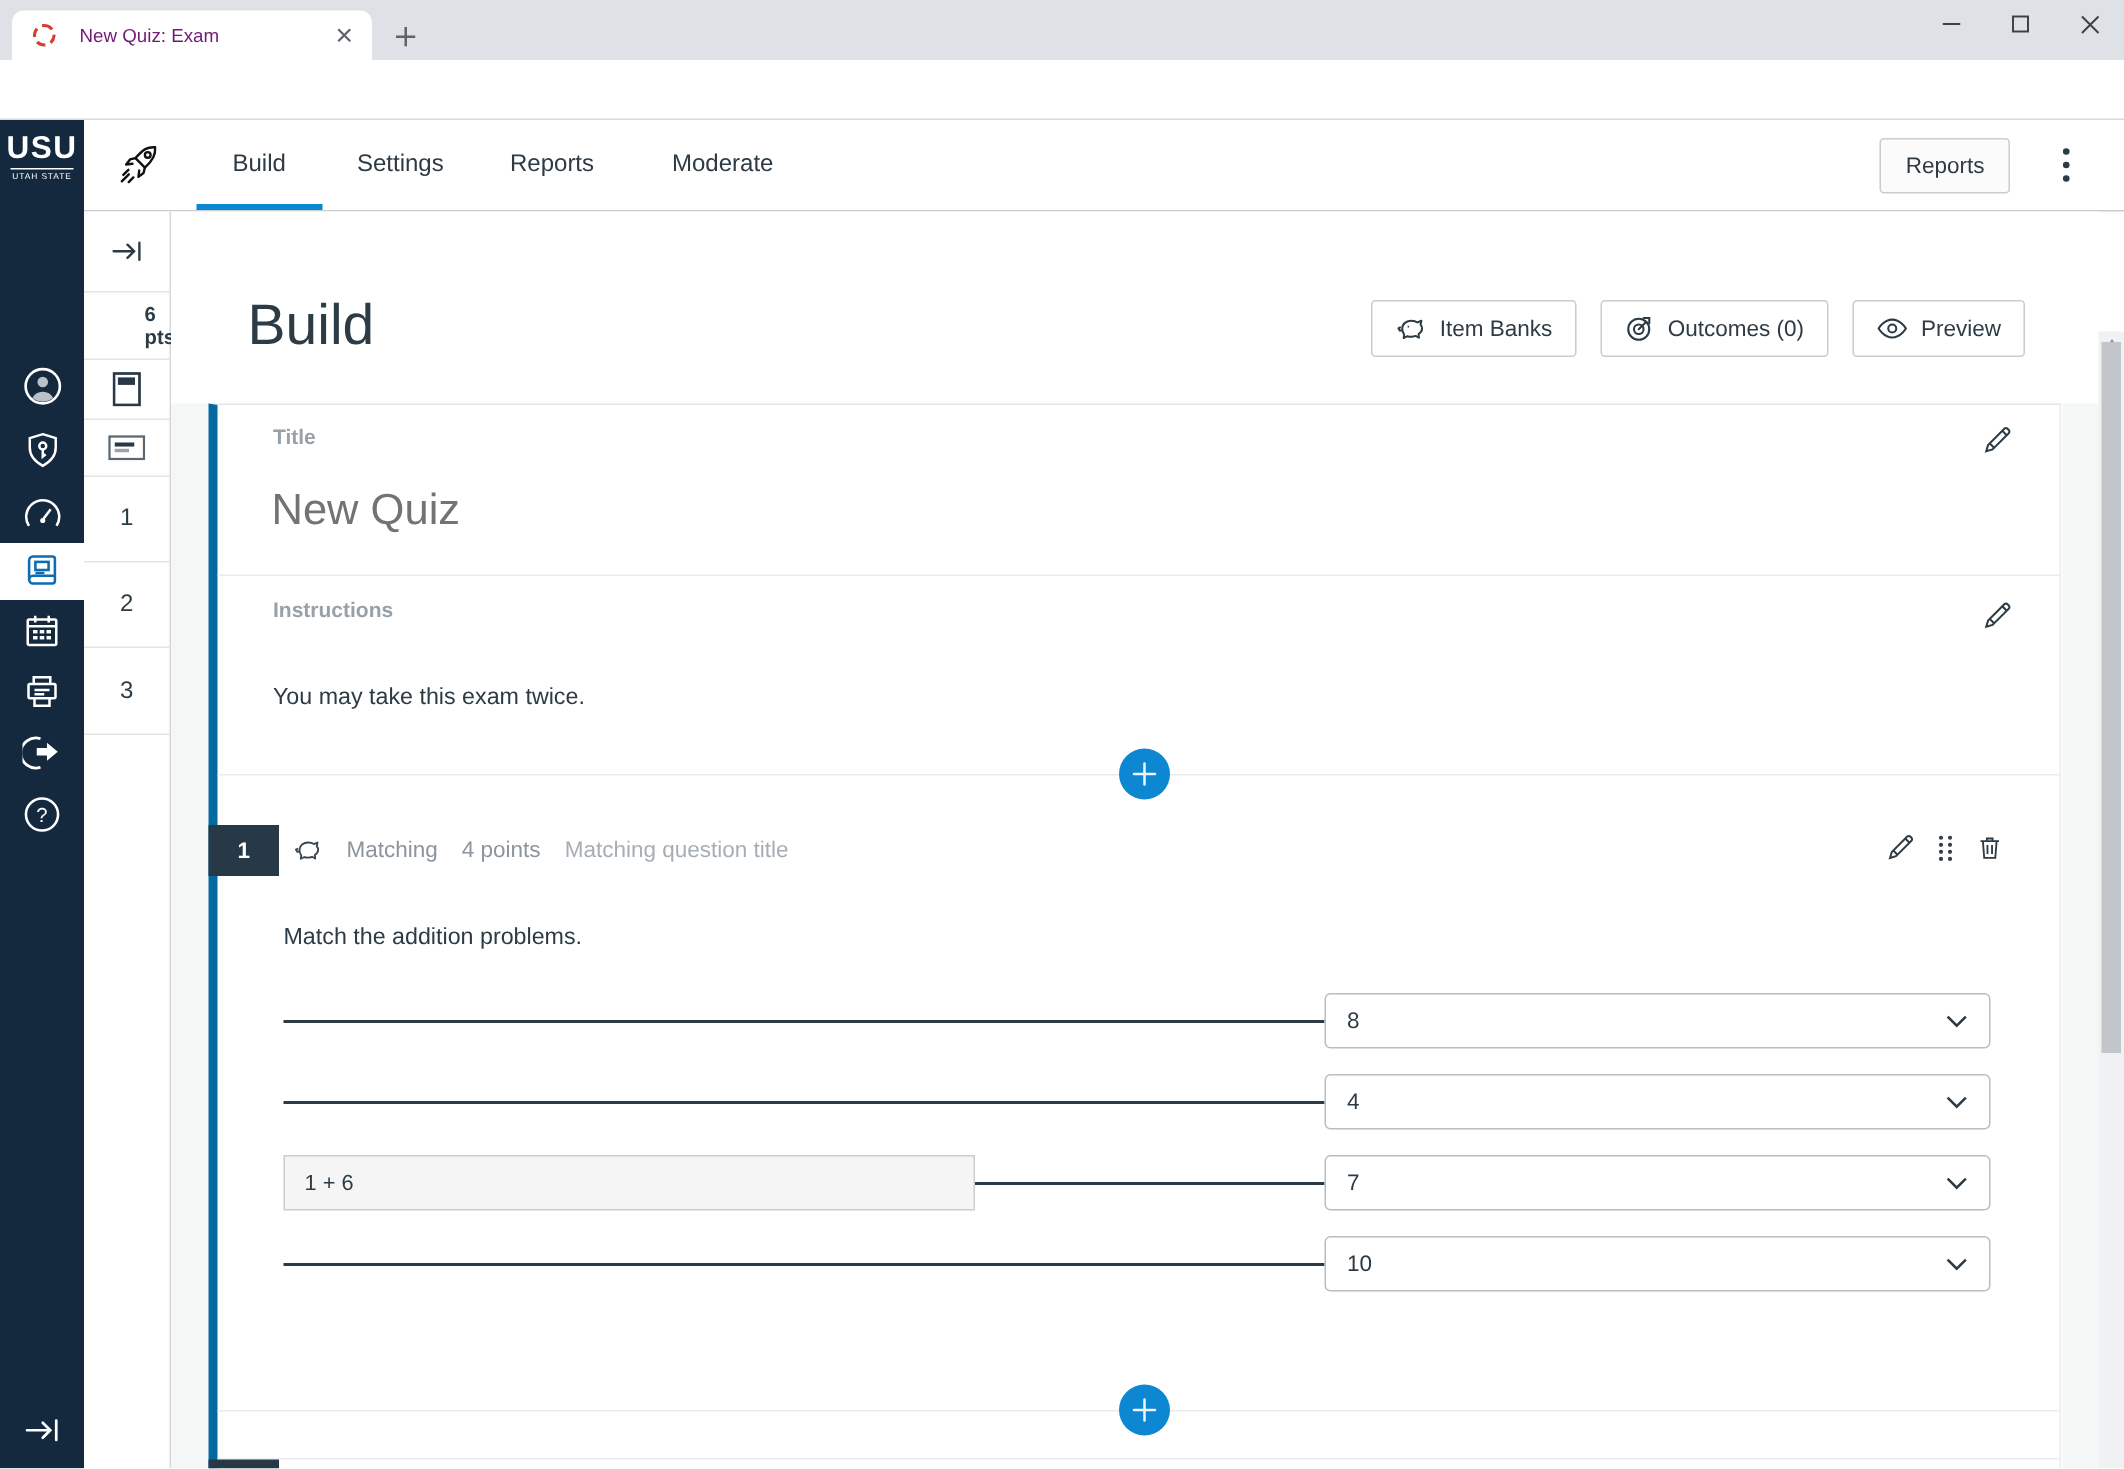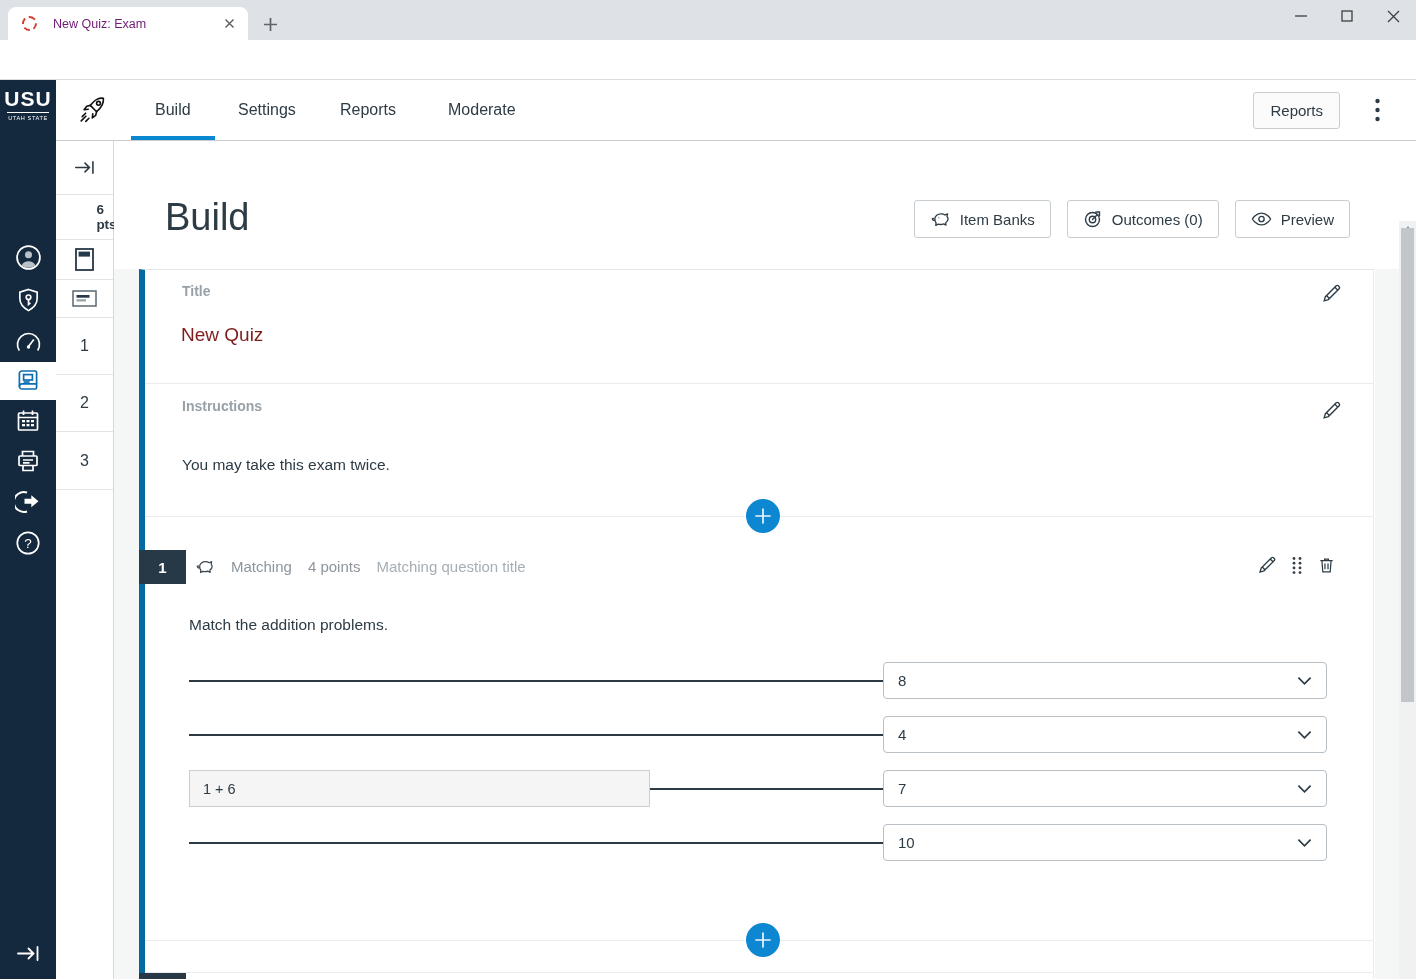--- a/index.html
+++ b/index.html
@@ -66,21 +66,21 @@
   .gutter.right { left:1261px; width:24px; }
   .page-heading { position:absolute; left:51px; top:55px; font-size:38px; font-weight:400; color:#2d3b45; }
   .toolbar-row { position:absolute; right:49px; top:59px; display:flex; gap:16px; }
   .tb-btn { height:38px; padding:0 15px; background:#fff; border:1px solid #c7cdd1; border-radius:3px;
             display:flex; align-items:center; gap:9px; font-size:15px; color:#2d3b45; }
 
   
   .card { position:absolute; left:25px; top:128px; width:1235px; height:710px; background:#fff;
           border-top:1px solid #e3e6e8; border-left:6px solid #0369a1; border-right:1px solid #e9ebed; }
   .sec-label { position:absolute; left:37px; font-size:14px; font-weight:bold; color:#98a1a8; }
-  .title-value { position:absolute; left:36px; top:54px; font-size:19px; color:#7f1d1d; }
+  .title-value { position:absolute; left:36px; top:54px; font-size:29px; color:#737373; }
   .instr-value { position:absolute; left:37px; top:186px; font-size:15.5px; color:#2d3b45; }
   .edit-pencil { position:absolute; left:1176px; }
   .divline { position:absolute; left:0; right:0; height:1px; background:#e9ecee; }
   .plus-btn { position:absolute; width:34px; height:34px; border-radius:50%; background:#0e87d2;
               display:flex; align-items:center; justify-content:center; }
 
   .qnum { position:absolute; left:-6px; width:47px; height:34px; background:#273847; color:#fff;
           font-size:15px; font-weight:bold; display:flex; align-items:center; justify-content:center; }
   .qmeta { position:absolute; left:50px; top:288px; display:flex; align-items:center; gap:16px; font-size:15px; }
   .qmeta .m1 { color:#8c959d; }

